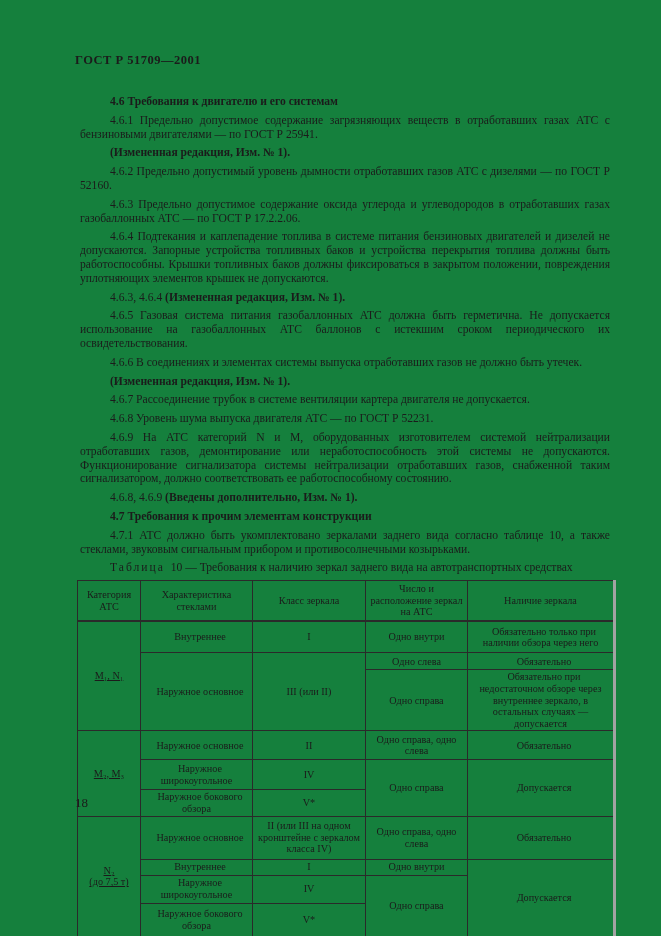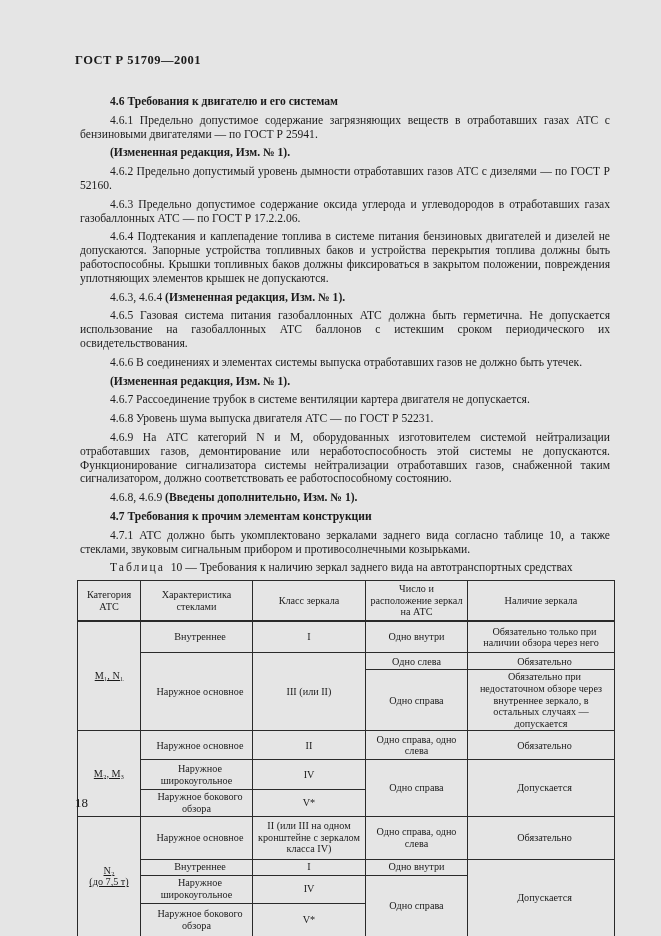--- a/index.html
+++ b/index.html
@@ -1,20 +1,20 @@
 <!DOCTYPE html>
 <html><head>
 <meta charset="utf-8">
 <style>
   html,body { margin:0; padding:0; }
   .page {
     position: relative;
     width: 661px;
     height: 936px;
-    background: #e5e5e5;
+    background: #15803d;
     font-family: "Liberation Serif", "DejaVu Serif", serif;
     color: #1b1b1b;
     overflow: hidden;
   }
   .doc-header {
     position: absolute;
     left: 75px;
     top: 53px;
     font-size: 12.5px;
     font-weight: bold;
@@ -47,21 +47,21 @@
   }
   .cap-word { letter-spacing: 2px; }
 
   table.gost {
     margin-left: 2px;
     width: 537px;
     border-collapse: collapse;
     table-layout: fixed;
     border-top: 1px solid #2a2a2a;
     border-left: 1px solid #2a2a2a;
-    border-right: 1px solid #a3a3a3;
+    border-right: 3px solid #a3a3a3;
     border-bottom: none;
   }
   table.gost th, table.gost td {
     border: 1px solid #2a2a2a;
     font-size: 10.2px;
     line-height: 11.6px;
     font-weight: normal;
     padding: 1px 5px;
     vertical-align: middle;
     overflow: hidden;

